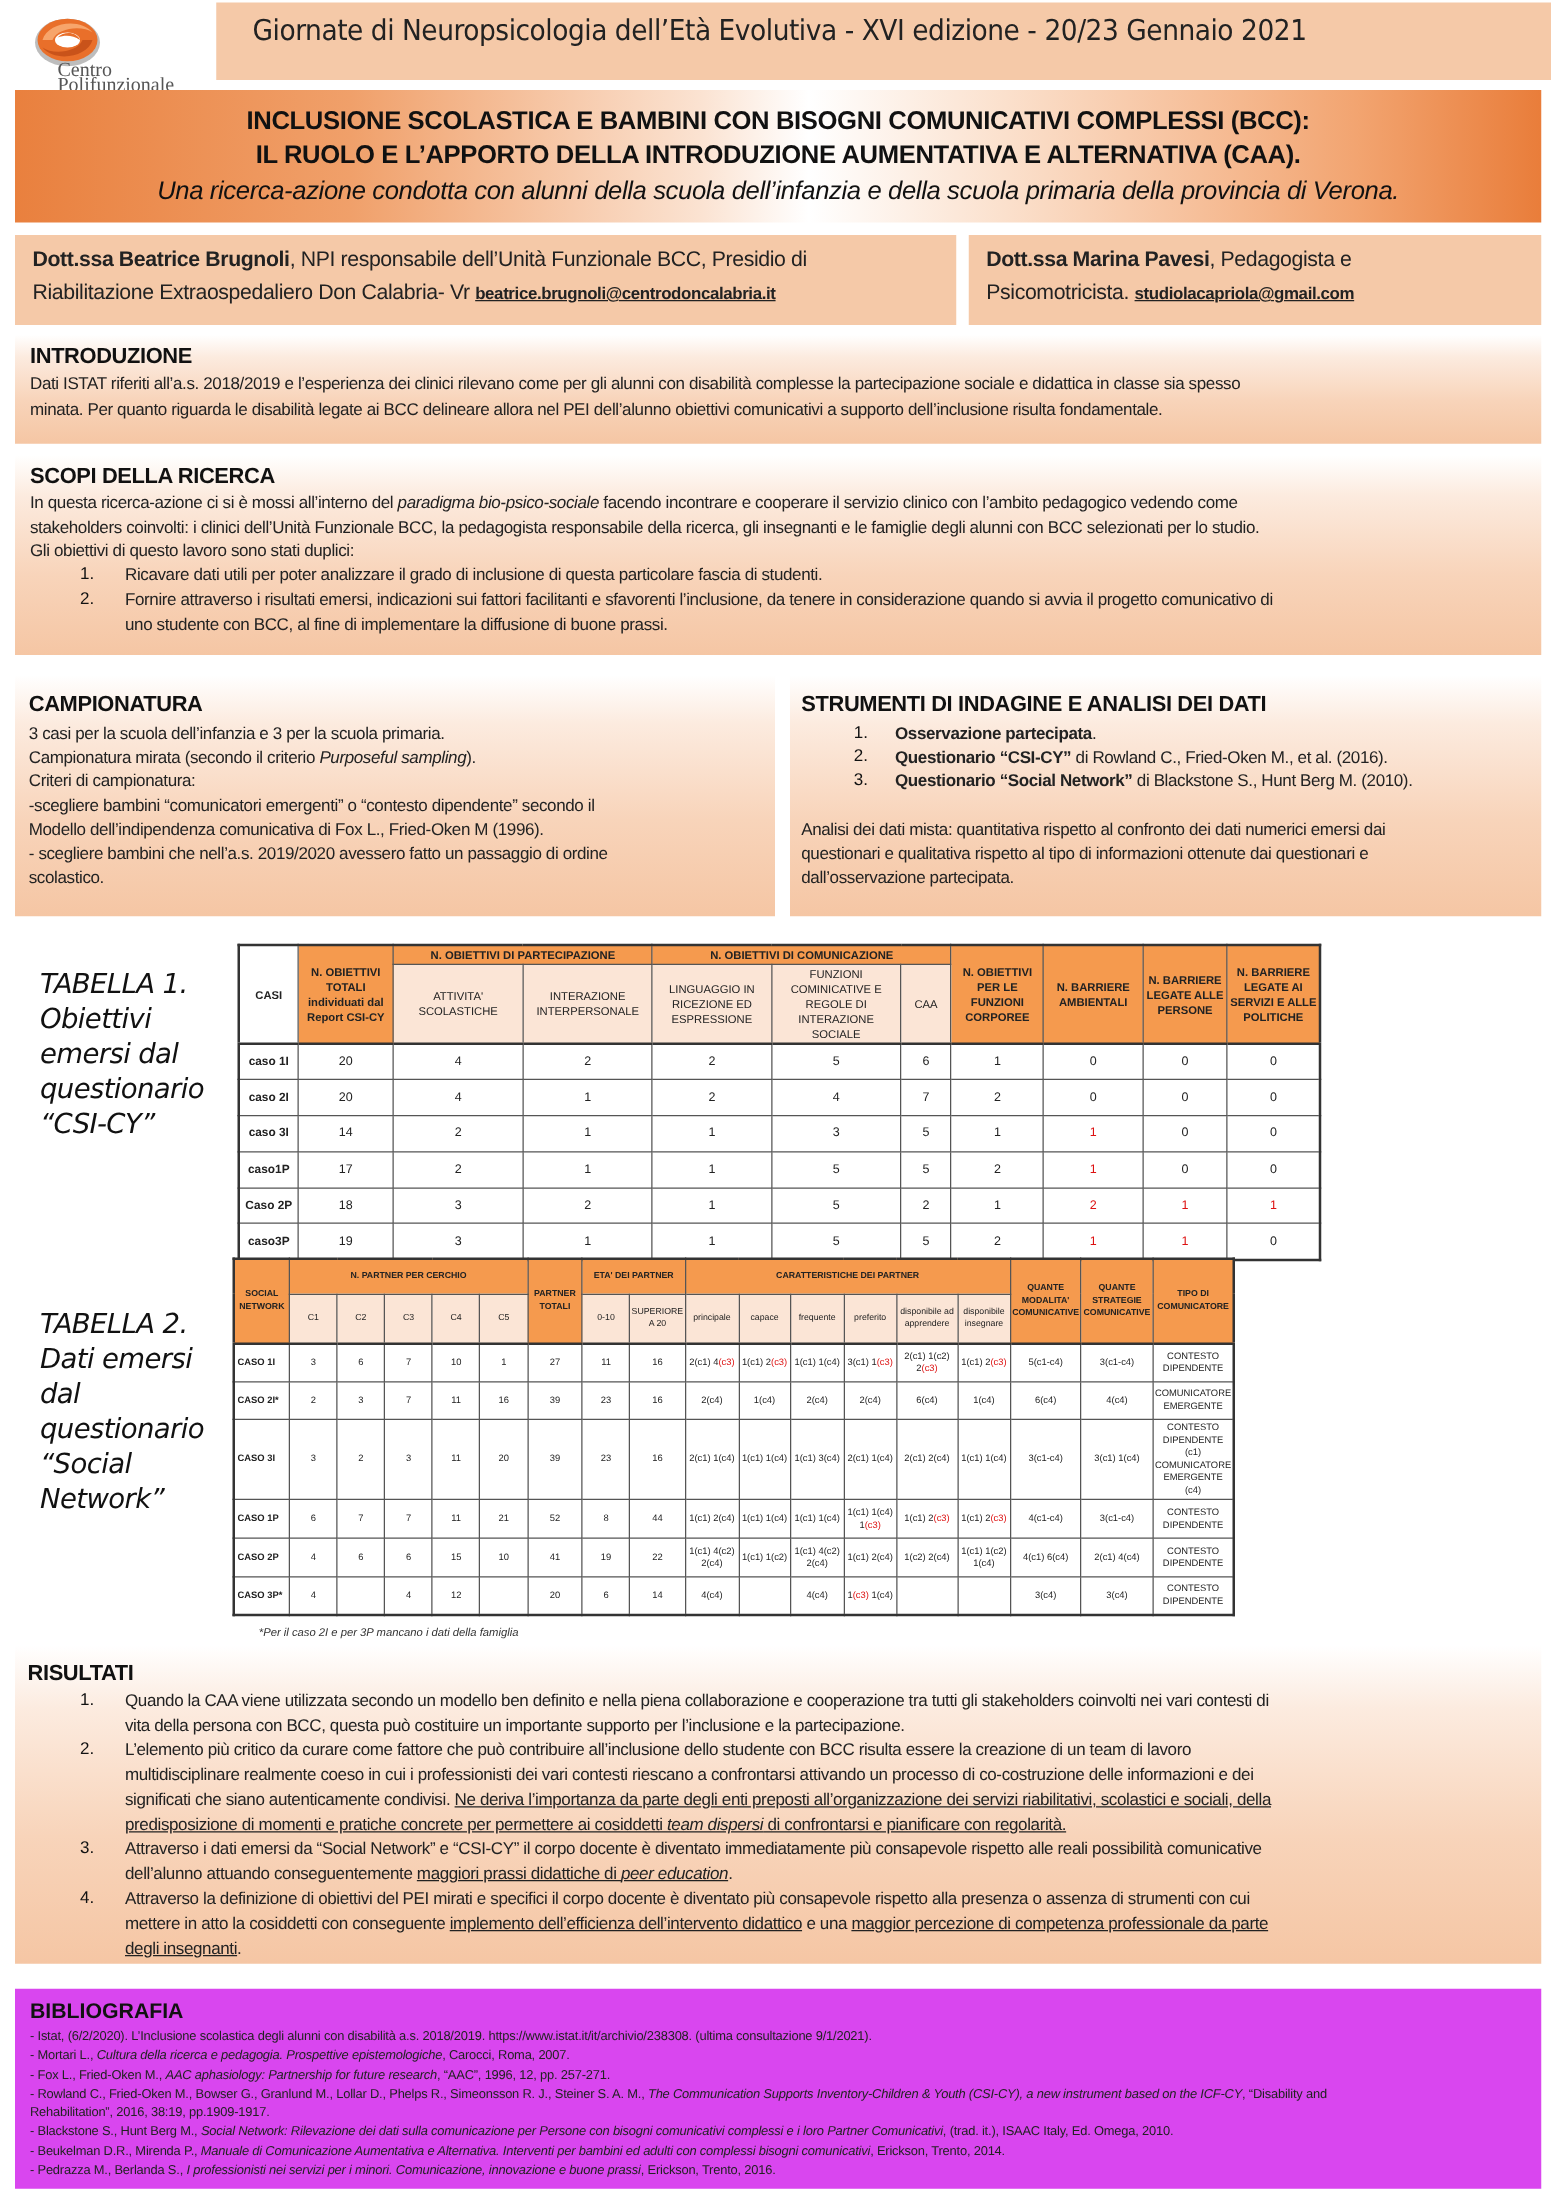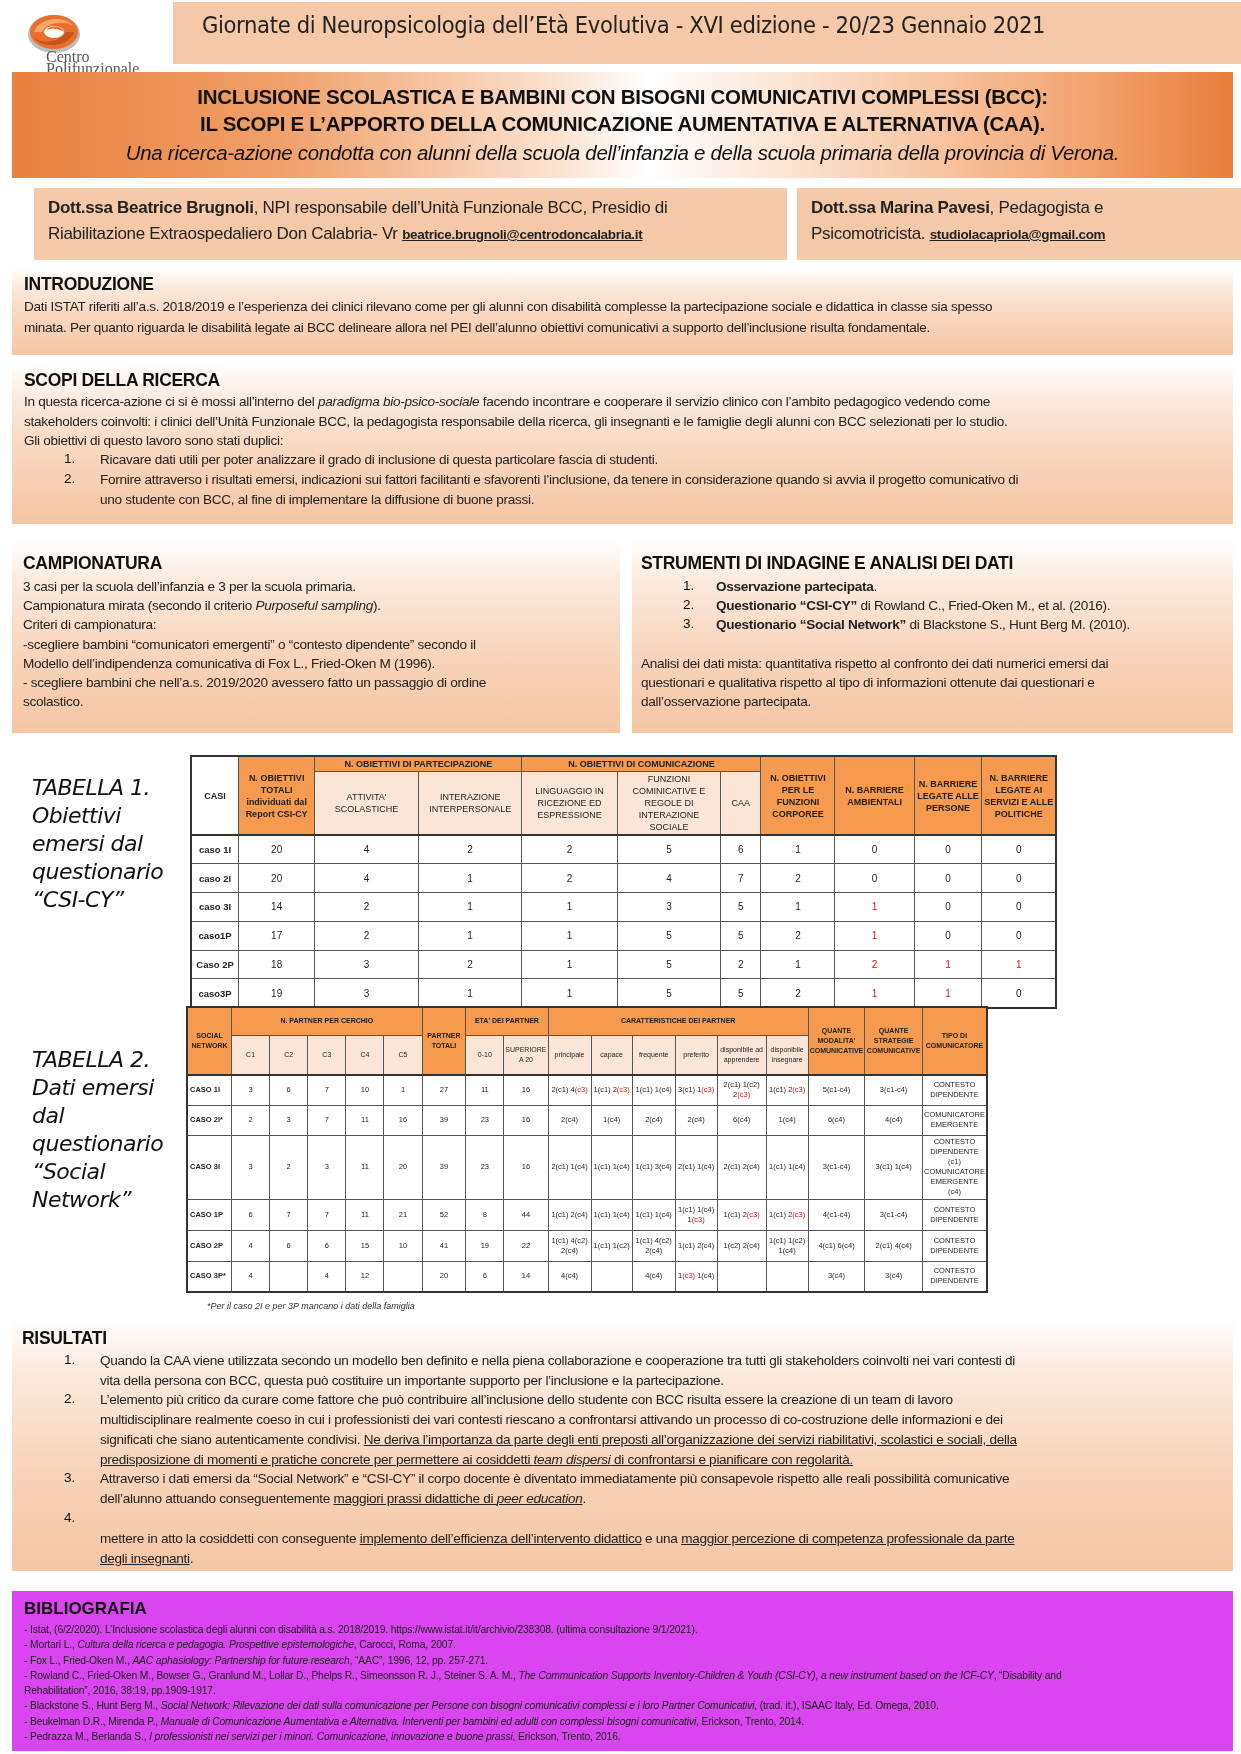--- a/index.html
+++ b/index.html
@@ -14,21 +14,21 @@
   #conf-bar { left: 173px; top: 2px; width: 1068px; height: 62px; background: #f5c9a8; }
   #conf-title { left: 202px; top: 12px; font-size: 23px; color: #222; font-family: "DejaVu Sans", sans-serif; font-weight: normal; letter-spacing: -0.4px; transform: scaleX(0.92); transform-origin: left; white-space: nowrap; }
   #title-bar { left: 12px; top: 72px; width: 1221px; height: 106px;
     background: linear-gradient(90deg, #e9803e 0%, #f0a06a 22%, #fbe3d2 45%, #fff 52%, #fbe0cc 65%, #f2a470 88%, #e97d3a 100%); }
   #title-l1, #title-l2 { left: 12px; width: 1221px; text-align: center; font-weight: bold; font-size: 20.5px; color: #111; white-space: nowrap; }
   #title-l1 { top: 85px; }
   #title-l2 { top: 112px; }
   #title-l3 { left: 12px; width: 1221px; top: 141px; text-align: center; font-style: italic; font-size: 20.5px; color: #111; white-space: nowrap; }
 
   
-  .author-box { background: #f5c9a8; top: 188px; height: 72px; margin-left: 22px; }
+  .author-box { background: #f5c9a8; top: 188px; height: 72px; }
   #author1 { left: 12px; width: 753px; }
   #author2 { left: 775px; width: 458px; }
   .author-box .line { position: absolute; left: 14px; font-size: 17px; white-space: nowrap; color: #222; }
   .author-box .l1 { top: 10px; }
   .author-box .l2 { top: 36px; }
   .email { font-weight: bold; font-size: 13.5px; text-decoration: underline; }
 
   
   .section { background: linear-gradient(180deg, #fff 0%, #fcebdf 20%, #f8d4ba 60%, #f5c6a4 100%); padding-left: 15px; }
   .section h2 { position: absolute; font-size: 17.5px; font-weight: bold; color: #111; letter-spacing: -0.3px; }
@@ -81,21 +81,21 @@
     <div>Centro Polifunzionale</div>
     <div>Don Calabria</div>
   </div>
 </div>
 
 <div id="conf-bar" class="abs"></div>
 <div id="conf-title" class="abs">Giornate di Neuropsicologia dell’Età Evolutiva - XVI edizione - 20/23 Gennaio 2021</div>
 
 <div id="title-bar" class="abs"></div>
 <div id="title-l1" class="abs narrow">INCLUSIONE SCOLASTICA E BAMBINI CON BISOGNI COMUNICATIVI COMPLESSI (BCC):</div>
-<div id="title-l2" class="abs narrow">IL SCOPI E L’APPORTO DELLA COMUNICAZIONE AUMENTATIVA E ALTERNATIVA (CAA).</div>
+<div id="title-l2" class="abs narrow">IL RUOLO E L’APPORTO DELLA INTRODUZIONE AUMENTATIVA E ALTERNATIVA (CAA).</div>
 <div id="title-l3" class="abs narrow">Una ricerca-azione condotta con alunni della scuola dell’infanzia e della scuola primaria della provincia di Verona.</div>
 
 <div id="author1" class="abs author-box">
   <div class="line l1 narrow"><b>Dott.ssa Beatrice Brugnoli</b><span>, NPI responsabile dell’Unità Funzionale BCC, Presidio di</span></div>
   <div class="line l2 narrow"><span>Riabilitazione Extraospedaliero Don Calabria- Vr </span><span class="email">beatrice.brugnoli@centrodoncalabria.it</span></div>
 </div>
 <div id="author2" class="abs author-box">
   <div class="line l1 narrow"><b>Dott.ssa Marina Pavesi</b><span>, Pedagogista e</span></div>
   <div class="line l2 narrow"><span>Psicomotricista. </span><span class="email">studiolacapriola@gmail.com</span></div>
 </div>
@@ -424,20 +424,21 @@
   <div class="p narrow" style="left:88px;top:74px;white-space:nowrap">L’elemento più critico da curare come fattore che può contribuire all’inclusione dello studente con BCC risulta essere la creazione di un team di lavoro</div>
   <div class="p narrow" style="left:88px;top:94px;white-space:nowrap">multidisciplinare realmente coeso in cui i professionisti dei vari contesti riescano a confrontarsi attivando un processo di co-costruzione delle informazioni e dei</div>
   <div class="p narrow" style="left:88px;top:114px;white-space:nowrap"><span>significati che siano autenticamente condivisi. </span><span class="u">Ne deriva l’importanza da parte degli enti preposti all’organizzazione dei servizi riabilitativi, scolastici e sociali, della</span></div>
   <div class="p narrow" style="left:88px;top:134px;white-space:nowrap"><span class="u">predisposizione di momenti e pratiche concrete per permettere ai cosiddetti </span><i class="u">team dispersi</i><span class="u"> di confrontarsi e pianificare con regolarità.</span></div>
 
   <div class="ol-num" style="left:52px;top:154px">3.</div>
   <div class="p narrow" style="left:88px;top:153px;white-space:nowrap">Attraverso i dati emersi da “Social Network” e “CSI-CY” il corpo docente è diventato immediatamente più consapevole rispetto alle reali possibilità comunicative</div>
   <div class="p narrow" style="left:88px;top:173px;white-space:nowrap"><span>dell’alunno attuando conseguentemente </span><span class="u">maggiori prassi didattiche di </span><i class="u">peer education</i><span>.</span></div>
 
   <div class="ol-num" style="left:52px;top:194px">4.</div>
+  <div class="p narrow" style="left:88px;top:193px;white-space:nowrap">Attraverso la definizione di obiettivi del PEI mirati e specifici il corpo docente è diventato più consapevole rispetto alla presenza o assenza di strumenti con cui</div>
   <div class="p narrow" style="left:88px;top:213px;white-space:nowrap"><span>mettere in atto la cosiddetti con conseguente </span><span class="u">implemento dell’efficienza dell’intervento didattico</span><span> e una </span><span class="u">maggior percezione di competenza professionale da parte</span></div>
   <div class="p narrow" style="left:88px;top:233px;white-space:nowrap"><span class="u">degli insegnanti</span><span>.</span></div>
 </div>
 
 <div id="biblio" class="abs">
   <h2 style="position:absolute;left:12px;top:8px;font-size:17px;font-weight:bold;font-family:'Liberation Sans',sans-serif">BIBLIOGRAFIA</h2>
   <div id="bib-list" style="position:absolute;left:12px;top:31px;font-size:10.3px;line-height:15.3px;color:#222;font-family:'Liberation Sans',sans-serif;letter-spacing:-0.15px">
       <div>- Istat, (6/2/2020). L’Inclusione scolastica degli alunni con disabilità a.s. 2018/2019. <span class="lnk">https://www.istat.it/it/archivio/238308</span>. (ultima consultazione 9/1/2021).</div>
       <div>- Mortari L., <i>Cultura della ricerca e pedagogia. Prospettive epistemologiche</i>, Carocci, Roma, 2007.</div>
       <div>- Fox L., Fried-Oken M., <i>AAC aphasiology: Partnership for future research</i>, “AAC”, 1996, 12, pp. 257-271.</div>

